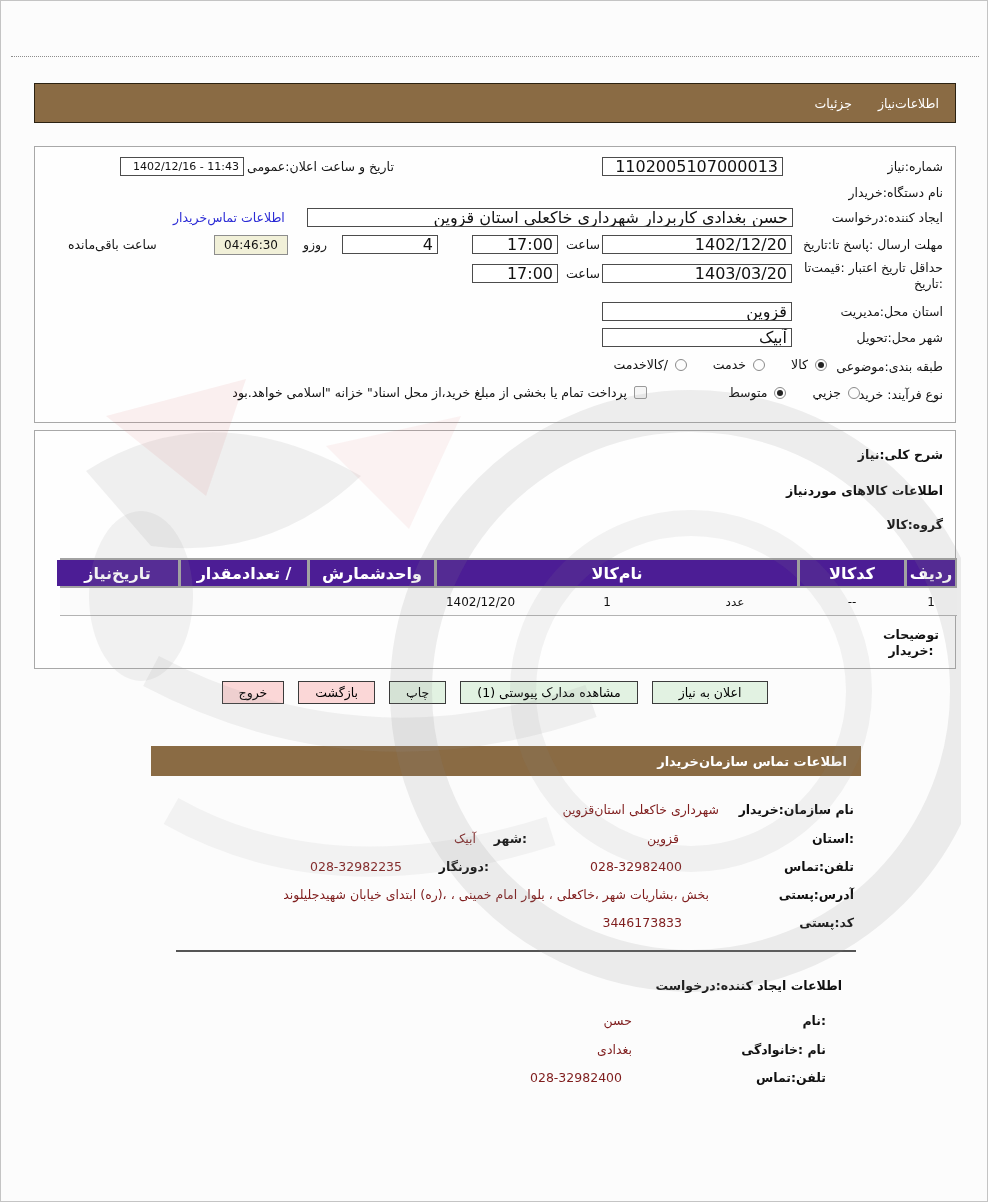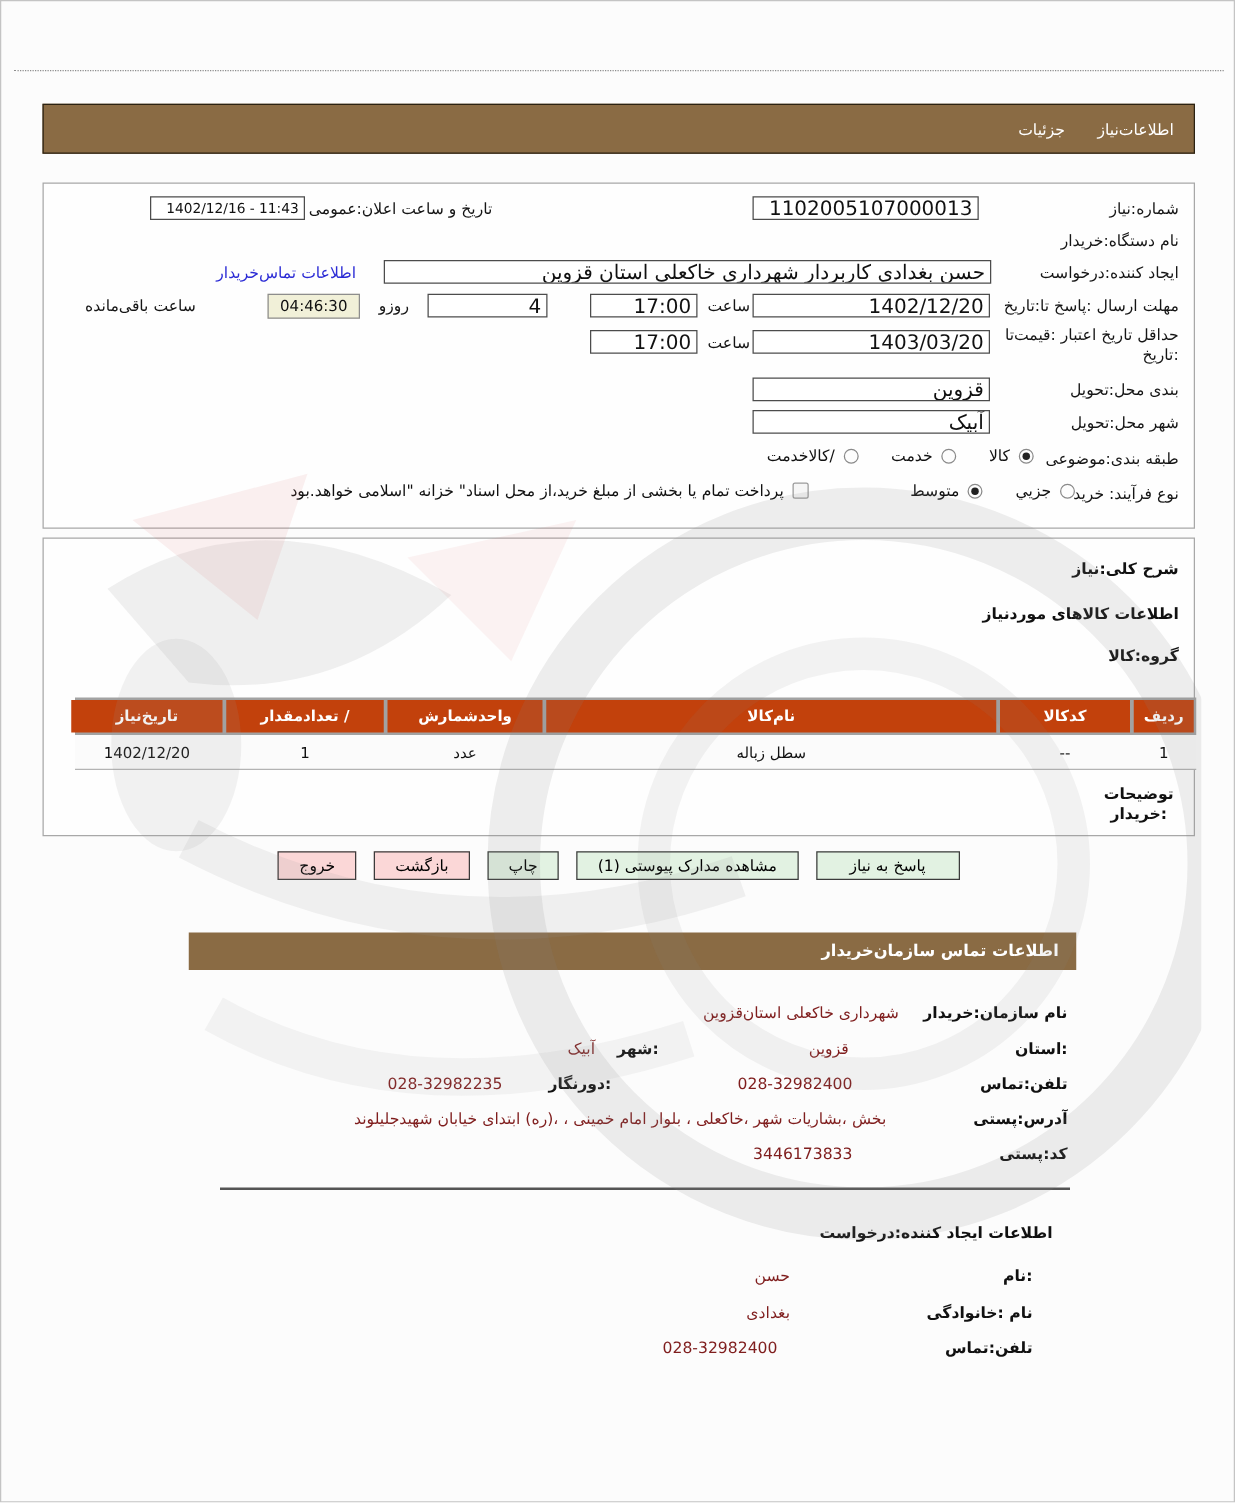--- a/index.html
+++ b/index.html
@@ -34,21 +34,21 @@
   }
   .link{color:#2b2bd5;font-size:12.5px;white-space:nowrap;cursor:pointer;}
   .radio{width:12px;height:12px;border-radius:50%;border:1px solid #8a8a8a;background:#fdfdfd;
     display:inline-flex;align-items:center;justify-content:center;flex:none;}
   .radio.sel::after{content:"";width:6px;height:6px;border-radius:50%;background:#222;}
   .checkbox{width:13px;height:13px;border:1px solid #9a9a9a;background:#f6f6f6;border-radius:2px;flex:none;}
   .optgroup{display:flex;flex-direction:row;align-items:center;gap:26px;direction:rtl;}
   .opt{display:flex;align-items:center;gap:7px;direction:rtl;font-size:12.5px;white-space:nowrap;}
   .tbl-head{display:flex;flex-direction:row;gap:3px;background:#a2a2a2;padding:2px;direction:rtl;}
   .tbl-head .hcell{
-    background:#c2410c;color:#fff;font-size:12px;font-weight:bold;
+    background:#4c1d95;color:#fff;font-size:16px;font-weight:bold;
     display:flex;align-items:center;justify-content:center;height:26px;flex:none;
   }
   .tbl-row{display:flex;flex-direction:row;gap:3px;background:#fbfbfb;border-bottom:1px solid #b3b3b3;padding:0 2px;direction:rtl;}
   .tbl-row .cell{font-size:12px;display:flex;align-items:center;justify-content:center;height:27px;flex:none;}
   .btn{
     border:1px solid #3b3b3b;font-size:12.5px;padding:3px 16px;cursor:pointer;
     display:inline-flex;align-items:center;justify-content:center;white-space:nowrap;
     font-family:"DejaVu Sans", sans-serif;
   }
   .btn.green{background:#e2f2e2;}
@@ -106,21 +106,21 @@
     <div class="abs inp num" style="left:307px;top:88px;width:96px;">4</div>
     <span class="abs lbl" style="left:268px;top:90px;">روزو</span>
     <div class="abs countdown" style="left:179px;top:88px;width:74px;">04:46:30</div>
     <span class="abs lbl" style="left:33px;top:90px;">ساعت باقی‌مانده</span>
 
     <span class="abs lbl-wrap" style="right:12px;top:113px;width:158px;">حداقل تاریخ اعتبار :قیمت‌تا :تاریخ</span>
     <div class="abs inp num" style="left:567px;top:117px;width:190px;">1403/03/20</div>
     <span class="abs lbl" style="left:531px;top:119px;">ساعت</span>
     <div class="abs inp num" style="left:437px;top:117px;width:86px;">17:00</div>
 
-    <span class="abs lbl" style="right:12px;top:157px;">بندی محل:تحویل</span>
+    <span class="abs lbl" style="right:12px;top:157px;">استان محل:مدیریت</span>
     <div class="abs inp" style="left:567px;top:155px;width:190px;">قزوین</div>
 
     <span class="abs lbl" style="right:12px;top:183px;">شهر محل:تحویل</span>
     <div class="abs inp" style="left:567px;top:181px;width:190px;">آبیک</div>
 
     <span class="abs lbl" style="right:12px;top:212px;">طبقه بندی:موضوعی</span>
     <div class="abs optgroup" style="right:128px;top:210px;">
       <span class="opt">
         <span class="radio sel"></span>
         <span>کالا</span>
@@ -165,32 +165,31 @@
         <div class="hcell" style="width:48px;">ردیف</div>
         <div class="hcell" style="width:104px;">کدکالا</div>
         <div class="hcell" style="width:360px;">نام‌کالا</div>
         <div class="hcell" style="width:124px;">واحدشمارش</div>
         <div class="hcell" style="width:126px;">/ تعدادمقدار</div>
         <div class="hcell" style="width:121px;">تاریخ‌نیاز</div>
       </div>
       <div class="tbl-row">
         <div class="cell" style="width:48px;">1</div>
         <div class="cell" style="width:104px;">--</div>
-        <div class="cell" style="width:360px;">سطل زباله</div>
         <div class="cell" style="width:124px;">عدد</div>
         <div class="cell" style="width:126px;">1</div>
         <div class="cell num" style="width:121px;direction:ltr;">1402/12/20</div>
       </div>
     </div>
 
     <span class="abs blbl" style="right:8px;top:196px;width:72px;white-space:normal;line-height:1.3;text-align:center;">توضیحات :خریدار</span>
   </div>
 
   <div class="abs btnrow" style="left:33px;top:680px;width:922px;">
-    <button class="btn green" style="padding:3px 26px;">پاسخ به نیاز</button>
+    <button class="btn green" style="padding:3px 26px;">اعلان به نیاز</button>
     <button class="btn green">مشاهده مدارک پیوستی (1)</button>
     <button class="btn green">چاپ</button>
     <button class="btn pink">بازگشت</button>
     <button class="btn pink">خروج</button>
   </div>
 
   <div class="abs section-head" style="left:150px;top:745px;width:710px;height:30px;">
     <span>اطلاعات  تماس سازمان‌خریدار</span>
   </div>
 

